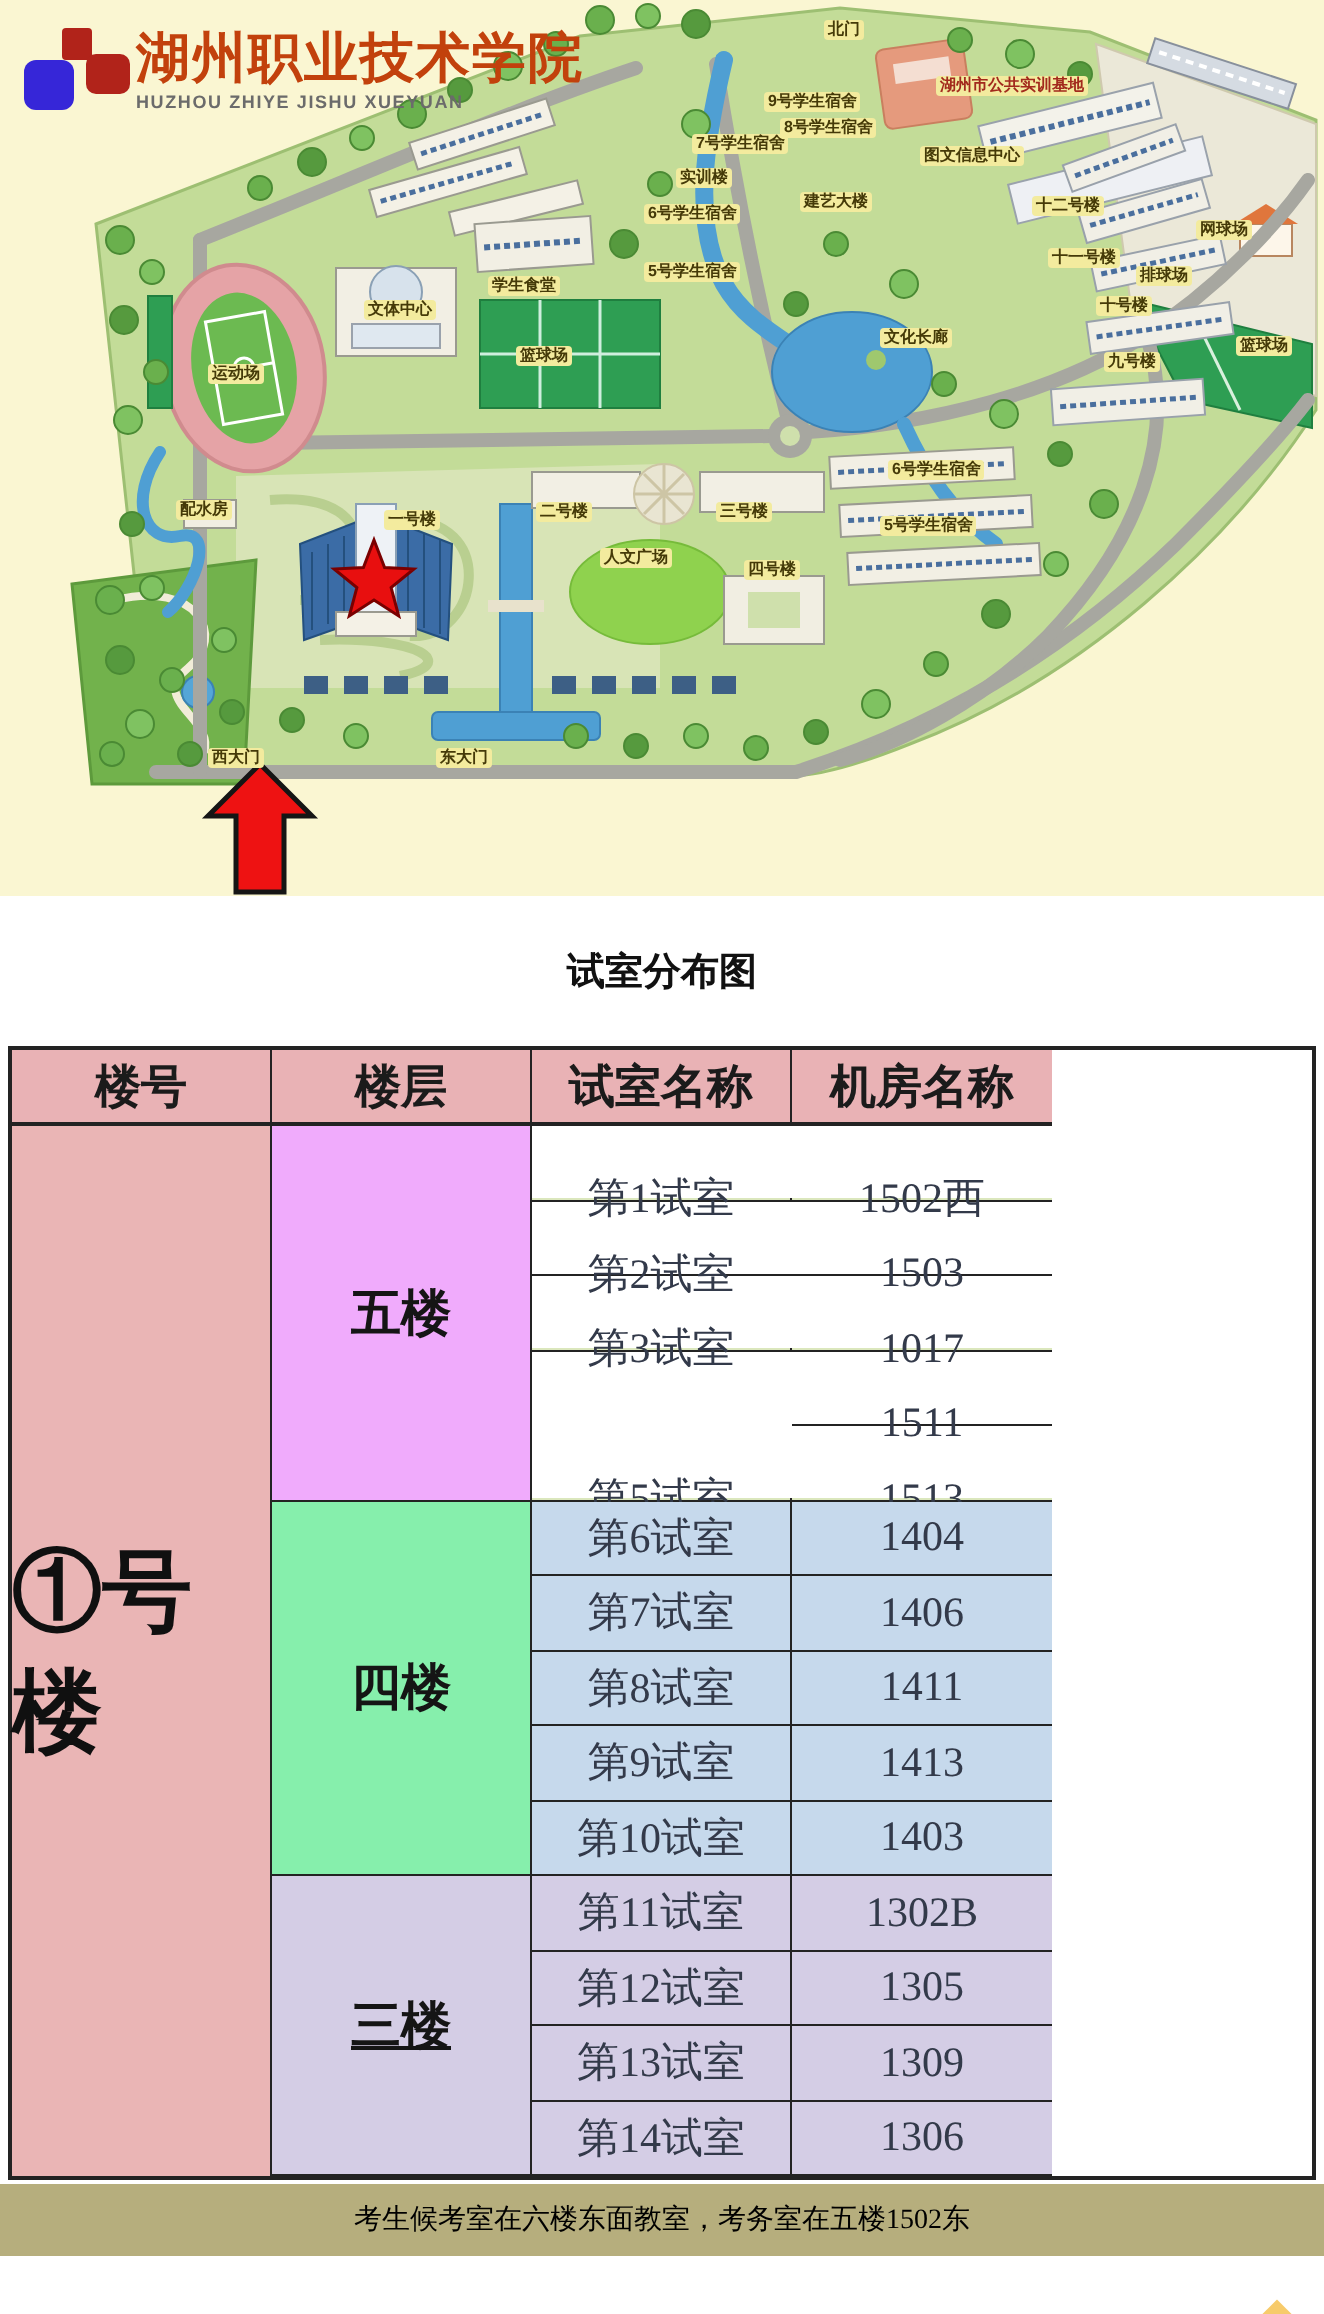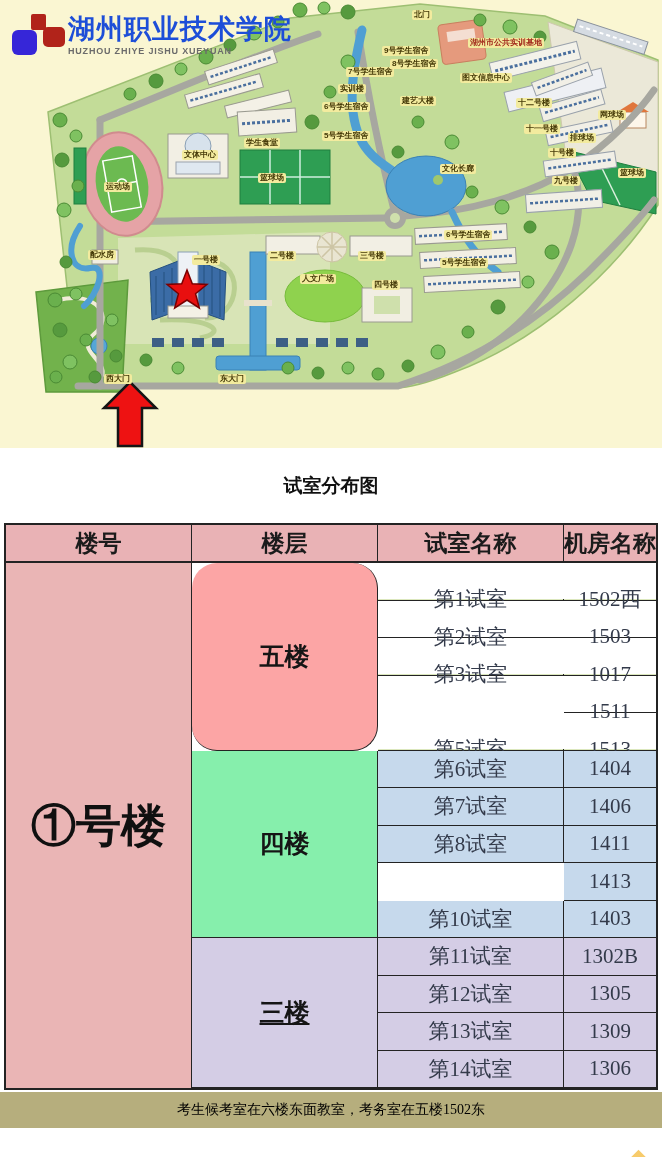--- a/index.html
+++ b/index.html
@@ -7,41 +7,41 @@
 
   
   .map-wrap{position:relative;width:662px;height:448px;background:#faf6d2;overflow:hidden;}
   .map-wrap svg{position:absolute;left:0;top:0;}
   .logo{position:absolute;left:10px;top:10px;display:flex;align-items:flex-start;z-index:5;}
   .logo-mark{position:relative;width:52px;height:48px;flex:0 0 auto;}
   .logo-sq-blue{position:absolute;left:2px;top:20px;width:25px;height:25px;background:#3626d8;border-radius:6px;}
   .logo-sq-red1{position:absolute;left:21px;top:4px;width:15px;height:16px;background:#b1231a;border-radius:2px;}
   .logo-sq-red2{position:absolute;left:33px;top:17px;width:22px;height:20px;background:#b1231a;border-radius:5px;}
   .logo-text{margin-left:6px;padding-top:6px;}
-  .logo-cn{font-size:27px;font-weight:bold;color:#1d4ed8;letter-spacing:1px;line-height:1;}
+  .logo-cn{font-size:27px;font-weight:bold;color:#c2410c;letter-spacing:1px;line-height:1;}
   .logo-py{font-size:9px;font-weight:bold;color:#6b6b6b;letter-spacing:.8px;margin-top:3px;}
   .map-label{position:absolute;background:#f3eb9e;color:#453a08;font-size:8px;font-weight:bold;
              line-height:10px;padding:0 2px;border-radius:2px;white-space:nowrap;z-index:4;}
   .map-label.red{color:#a22a1d;}
 
   
   .fig-title{height:75px;display:flex;align-items:center;justify-content:center;
              font-size:19px;font-weight:bold;color:#111;}
 
   
   .exam-table{margin:0 4px;border:2.5px solid #232323;display:grid;
-              grid-template-columns:1fr 1fr 1fr;grid-template-rows:38px;grid-auto-rows:37.5px;}
+              grid-template-columns:1fr 1fr 1fr 1fr 1fr;grid-template-rows:38px;grid-auto-rows:37.5px;}
   .cell{border-right:1.5px solid #232323;border-bottom:1.5px solid #232323;
         display:flex;align-items:center;justify-content:center;}
   .cell.last{border-right:none;}
   .hd{background:#e9b2b5;font-size:23px;font-weight:bold;color:#1b1b1b;border-bottom:2px solid #232323;}
   .bcell{grid-column:1;grid-row:2 / span 14;background:#eab5b5;font-size:45px;font-weight:bold;
          color:#101010;border-bottom:none;font-family:"Liberation Sans",sans-serif;}
   .fcell{grid-column:2;font-size:25px;font-weight:bold;color:#151515;}
-  .f5{grid-row:span 5;background:#fca5a5;border-radius:25px;}
+  .f5{grid-row:span 5;background:#f0abfc;}
   .f4{grid-row:span 5;background:#86efac;}
   .f3{grid-row:span 4;background:#d4cde5;text-decoration:underline;}
   .rcell{font-family:"Liberation Serif",serif;font-size:21px;color:#333a4a;}
   .sec5{background:#dbe7bd;margin-top:36px;}  .sec4{background:#c6d9ec;}  .sec3{background:#d4cde5;}
   .rcell.c3{grid-column:3;}   .rcell.c4{grid-column:4;}
 
   
   .table-note{margin-top:2px;width:662px;height:36px;background:#b6ae7d;display:flex;
               align-items:center;justify-content:center;font-family:"Liberation Serif",serif;
               font-size:14px;color:#000000;}
@@ -333,20 +333,21 @@
   <div class="cell rcell sec5 c3">第5试室</div>
   <div class="cell rcell sec5 c4 last">1513</div>
 
   <div class="cell fcell f4">四楼</div>
   <div class="cell rcell sec4 c3">第6试室</div>
   <div class="cell rcell sec4 c4 last">1404</div>
   <div class="cell rcell sec4 c3">第7试室</div>
   <div class="cell rcell sec4 c4 last">1406</div>
   <div class="cell rcell sec4 c3">第8试室</div>
   <div class="cell rcell sec4 c4 last">1411</div>
+  <div class="cell rcell sec4 c3">第9试室</div>
   <div class="cell rcell sec4 c4 last">1413</div>
   <div class="cell rcell sec4 c3">第10试室</div>
   <div class="cell rcell sec4 c4 last">1403</div>
 
   <div class="cell fcell f3">三楼</div>
   <div class="cell rcell sec3 c3">第11试室</div>
   <div class="cell rcell sec3 c4 last">1302B</div>
   <div class="cell rcell sec3 c3">第12试室</div>
   <div class="cell rcell sec3 c4 last">1305</div>
   <div class="cell rcell sec3 c3">第13试室</div>

